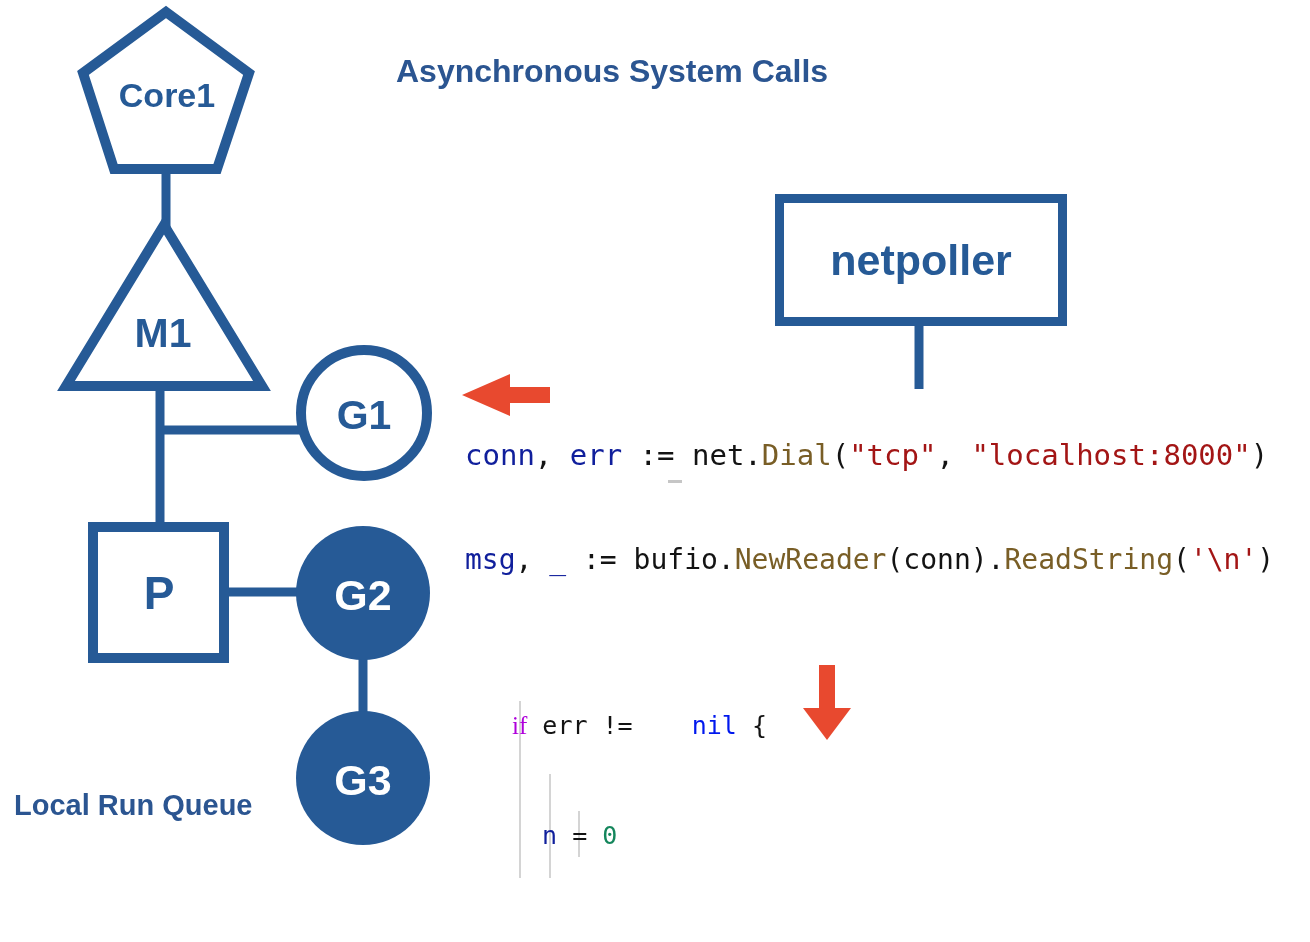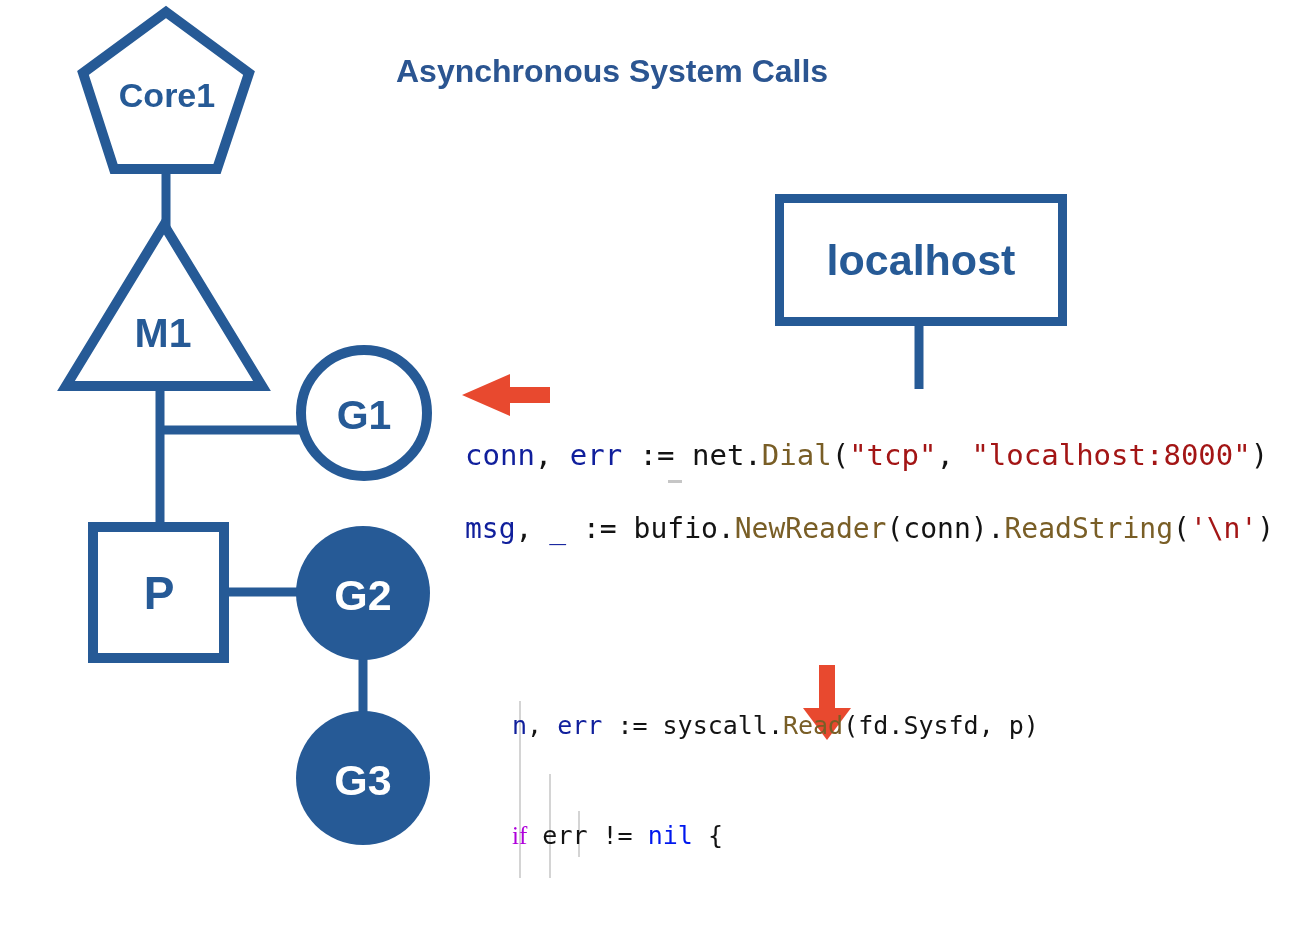--- a/index.html
+++ b/index.html
@@ -18,24 +18,24 @@
   .svg-label{font-family:"Liberation Sans",sans-serif;font-weight:bold;fill:var(--navy);text-anchor:middle;}
   .svg-label-white{fill:#ffffff;}
   .red-arrow{fill:var(--red);stroke:none;}
   .abs{position:absolute;z-index:2;}
   .page-title{left:396px;top:53px;font-size:32px;font-weight:bold;color:var(--title_blue);white-space:nowrap;letter-spacing:0px;}
   .netpoller-box{left:775px;top:194px;width:292px;height:132px;border:9px solid var(--navy);box-sizing:border-box;display:flex;align-items:center;justify-content:center;background:#fff;}
   .netpoller-label{font-size:43px;font-weight:bold;color:var(--navy);}
   .queue-label{left:14px;top:789px;font-size:29px;font-weight:bold;color:var(--title_blue);white-space:nowrap;}
   .code{font-family:"DejaVu Sans Mono",monospace;white-space:pre;color:var(--code_plain);z-index:3;}
   .code-a{left:465px;top:437px;font-size:29px;line-height:36px;}
-  .code-b{left:465px;top:511px;font-size:28px;line-height:35px;}
+  .code-b{left:465px;top:542px;font-size:28px;line-height:35px;}
   .code-block{left:512px;top:635px;font-size:25px;line-height:36.5px;}
   .tk-v{color:var(--code_var);margin-top:48px;} .tk-f{color:var(--code_func);text-align:right;} .tk-s{color:var(--code_string);}
-  .tk-k{color:var(--code_keyword);font-family:Liberation Serif, serif;} .tk-b{color:var(--code_nil);} .tk-g{color:var(--code_number);}
+  .tk-k{color:var(--code_keyword);font-family:Liberation Serif, serif;} .tk-b{color:var(--code_nil);margin-left:44px;} .tk-g{color:var(--code_number);}
   .tk-p{color:var(--code_plain);}
   .indent-guide{position:absolute;width:2px;background:var(--guide_gray);z-index:2;}
   .guide-1{left:519px;top:701px;height:224px;}
   .guide-2{left:549px;top:774px;height:118px;}
   .guide-3{left:578px;top:811px;height:46px;}
   .gray-dash{position:absolute;left:668px;top:480px;width:14px;height:3px;background:#c6c6c6;z-index:2;}
 </style>
 </head>
 <body>
 
@@ -64,35 +64,35 @@
     <text class="svg-label svg-label-white" x="363" y="595" font-size="43" dominant-baseline="central">G2</text>
     <text class="svg-label svg-label-white" x="363" y="780" font-size="43" dominant-baseline="central">G3</text>
 
     <path class="red-arrow" d="M462 395 L510 374 L510 387 L550 387 L550 403 L510 403 L510 416 Z"></path>
     <path class="red-arrow" d="M827 740 L803 708 L819 708 L819 665 L835 665 L835 708 L851 708 Z"></path>
   </svg>
 
   <div class="abs page-title">Asynchronous System Calls</div>
 
   <div class="abs netpoller-box">
-    <span class="netpoller-label">localhost</span>
+    <span class="netpoller-label">netpoller</span>
   </div>
 
+  <div class="abs queue-label">Local Run Queue</div>
 
   <div class="abs code code-a"><span class="tk-v">conn</span><span class="tk-p">, </span><span class="tk-v">err</span><span class="tk-p"> := net.</span><span class="tk-f">Dial</span><span class="tk-p">(</span><span class="tk-s">"tcp"</span><span class="tk-p">, </span><span class="tk-s">"localhost:8000"</span><span class="tk-p">)</span></div>
   <div class="abs code code-b"><span class="tk-v">msg</span><span class="tk-p">, </span><span class="tk-v">_</span><span class="tk-p"> := bufio.</span><span class="tk-f">NewReader</span><span class="tk-p">(conn).</span><span class="tk-f">ReadString</span><span class="tk-p">(</span><span class="tk-s">'\n'</span><span class="tk-p">)</span></div>
 
   <div class="gray-dash"></div>
 
   <div class="indent-guide guide-1"></div>
   <div class="indent-guide guide-2"></div>
   <div class="indent-guide guide-3"></div>
 
   <div class="abs code code-block">
-    <div><span class="tk-v">n</span><span class="tk-p">, </span><span class="tk-v">err</span><span class="tk-p"> := syscall.</span><span class="tk-f">Read</span><span class="tk-p">(fd.Sysfd, p)</span></div>
     <div><span class="tk-k">if</span><span class="tk-p"> err != </span><span class="tk-b">nil</span><span class="tk-p"> {</span></div>
     <div><span class="tk-p">  </span><span class="tk-v">n</span><span class="tk-p"> = </span><span class="tk-g">0</span></div>
     
     
     
     
     
   </div>
 
 </div>

